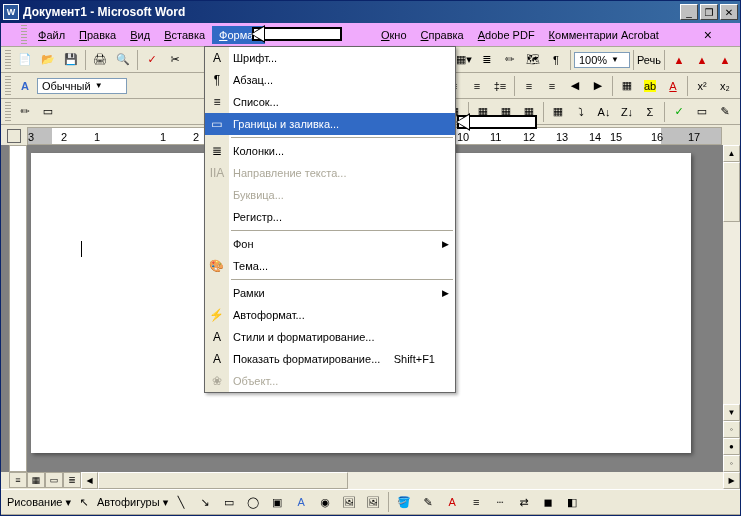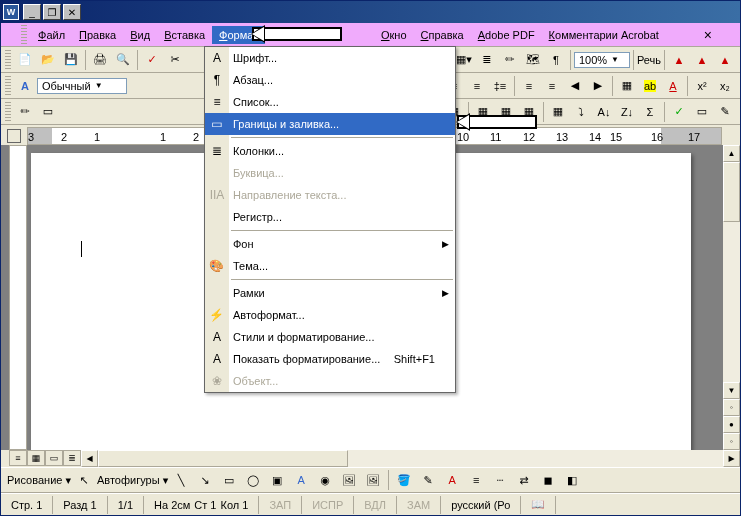--- a/index.html
+++ b/index.html
@@ -64,20 +64,21 @@
 .arrow-annotation.a2::before { content: ""; position: absolute; left: -12px; top: -4px; border: 9px solid transparent; border-right: 14px solid #000; }
 .arrow-annotation.a2::after { content: ""; position: absolute; left: -9px; top: -2px; border: 7px solid transparent; border-right: 12px solid #fff; }
 .underline-first::first-letter { text-decoration: underline; }
 </style>
 </head>
 <body>
 
 <div class="window">
   <div class="titlebar">
     <div class="app-icon">W</div>
+    <div class="title">Документ1 - Microsoft Word</div>
     <div class="winbtns">
       <div class="winbtn">_</div>
       <div class="winbtn">❐</div>
       <div class="winbtn">✕</div>
     </div>
   </div>
 
   <div class="menubar">
     <div class="grip"></div>
     <div class="mitem underline-first">Файл</div>
@@ -390,36 +391,20 @@
         <span>⇄</span>
       </div>
     <div class="tbtn">
         <span>◼</span>
       </div>
     <div class="tbtn">
         <span>◧</span>
       </div>
   </div>
 
-  <div class="statusbar">
-    <div class="cell">Стр. 1</div>
-    <div class="cell">Разд 1</div>
-    <div class="cell">1/1</div>
-    <div class="cell">
-      <span>На 2см</span>
-      <span>Ст 1</span>
-      <span>Кол 1</span>
-    </div>
-    <div class="cell dim">ЗАП</div>
-    <div class="cell dim">ИСПР</div>
-    <div class="cell dim">ВДЛ</div>
-    <div class="cell dim">ЗАМ</div>
-    <div class="cell">русский (Ро</div>
-    <div class="cell">📖</div>
-  </div>
 </div>
 
 <div class="dropdown">
   <div class="iconstrip"></div>
   <div id="dropdown-items">
       <div class="ditem">
         <span class="dicon">A</span>
         <span>Шрифт...</span>
       </div>
       <div class="ditem">
@@ -433,25 +418,25 @@
       <div class="ditem highlighted">
         <span class="dicon">▭</span>
         <span>Границы и заливка...</span>
       </div>
       <div class="dsep"></div>
       <div class="ditem">
         <span class="dicon">≣</span>
         <span>Колонки...</span>
       </div>
       <div class="ditem disabled">
-        <span>Буквица...</span>
-      </div>
-      <div class="ditem disabled">
         <span class="dicon">IIА</span>
         <span>Направление текста...</span>
+      </div>
+      <div class="ditem disabled">
+        <span>Буквица...</span>
       </div>
       <div class="ditem">
         <span>Регистр...</span>
       </div>
       <div class="dsep"></div>
       <div class="ditem">
         <span>Фон</span>
         <span class="sub">▶</span>
       </div>
       <div class="ditem">

